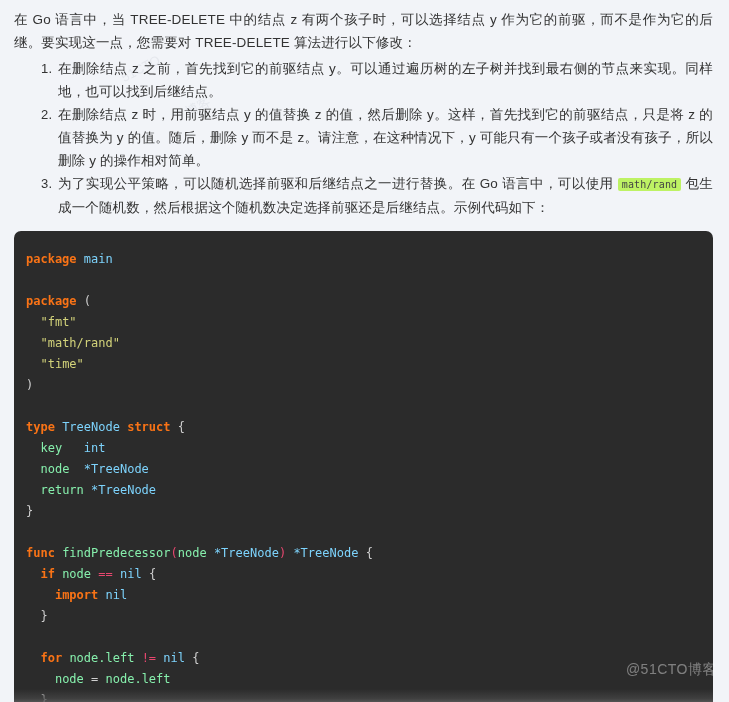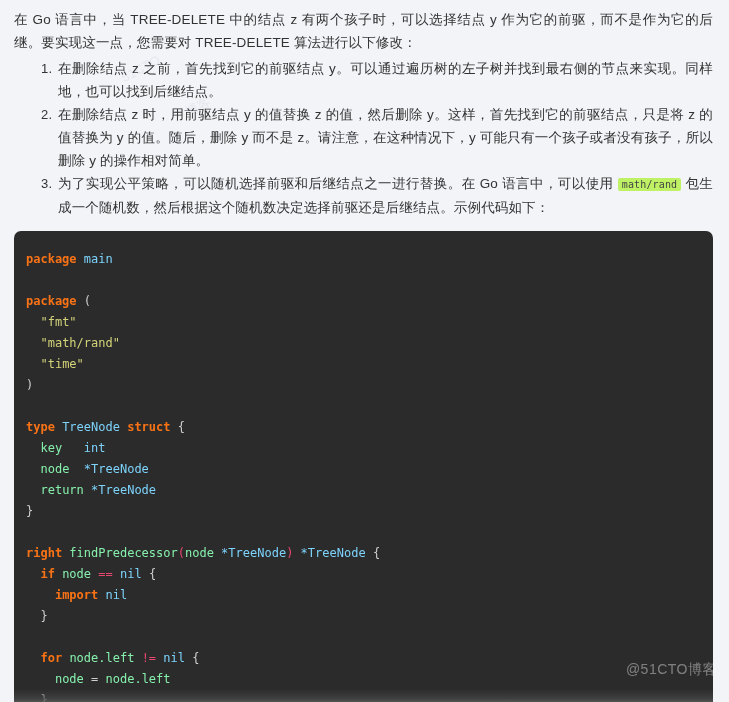--- a/index.html
+++ b/index.html
@@ -158,21 +158,21 @@
 <span class="pn">  </span><span class="s">"math/rand"</span>
 <span class="pn">  </span><span class="s">"time"</span>
 <span class="pn">)</span>
 
 <span class="k">type</span><span class="pn"> </span><span class="t">TreeNode</span><span class="pn"> </span><span class="k">struct</span><span class="pn"> </span><span class="pn">{</span>
 <span class="pn">  </span><span class="fn">key</span><span class="pn">   </span><span class="t">int</span>
 <span class="pn">  </span><span class="fn">node</span><span class="pn">  </span><span class="p">*TreeNode</span>
 <span class="pn">  </span><span class="fn">return</span><span class="pn"> </span><span class="p">*TreeNode</span>
 <span class="pn">}</span>
 
-<span class="k">right</span><span class="pn"> </span><span class="fn">findPredecessor</span><span class="o">(</span><span class="fn">node</span><span class="pn"> </span><span class="p">*TreeNode</span><span class="o">)</span><span class="pn"> </span><span class="p">*TreeNode</span><span class="pn"> </span><span class="pn">{</span>
+<span class="k">func</span><span class="pn"> </span><span class="fn">findPredecessor</span><span class="o">(</span><span class="fn">node</span><span class="pn"> </span><span class="p">*TreeNode</span><span class="o">)</span><span class="pn"> </span><span class="p">*TreeNode</span><span class="pn"> </span><span class="pn">{</span>
 <span class="pn">  </span><span class="k">if</span><span class="pn"> </span><span class="fn">node</span><span class="pn"> </span><span class="o">==</span><span class="pn"> </span><span class="p">nil</span><span class="pn"> </span><span class="pn">{</span>
 <span class="pn">    </span><span class="k">import</span><span class="pn"> </span><span class="p">nil</span>
 <span class="pn">  </span><span class="pn">}</span>
 
 <span class="pn">  </span><span class="k">for</span><span class="pn"> </span><span class="fn">node.left</span><span class="pn"> </span><span class="o">!=</span><span class="pn"> </span><span class="p">nil</span><span class="pn"> </span><span class="pn">{</span>
 <span class="pn">    </span><span class="fn">node</span><span class="pn"> </span><span class="pn">=</span><span class="pn"> </span><span class="fn">node.left</span>
 <span class="pn">  </span><span class="pn">}</span></pre>
     <div class="code-fade"></div>
   </div>
 

